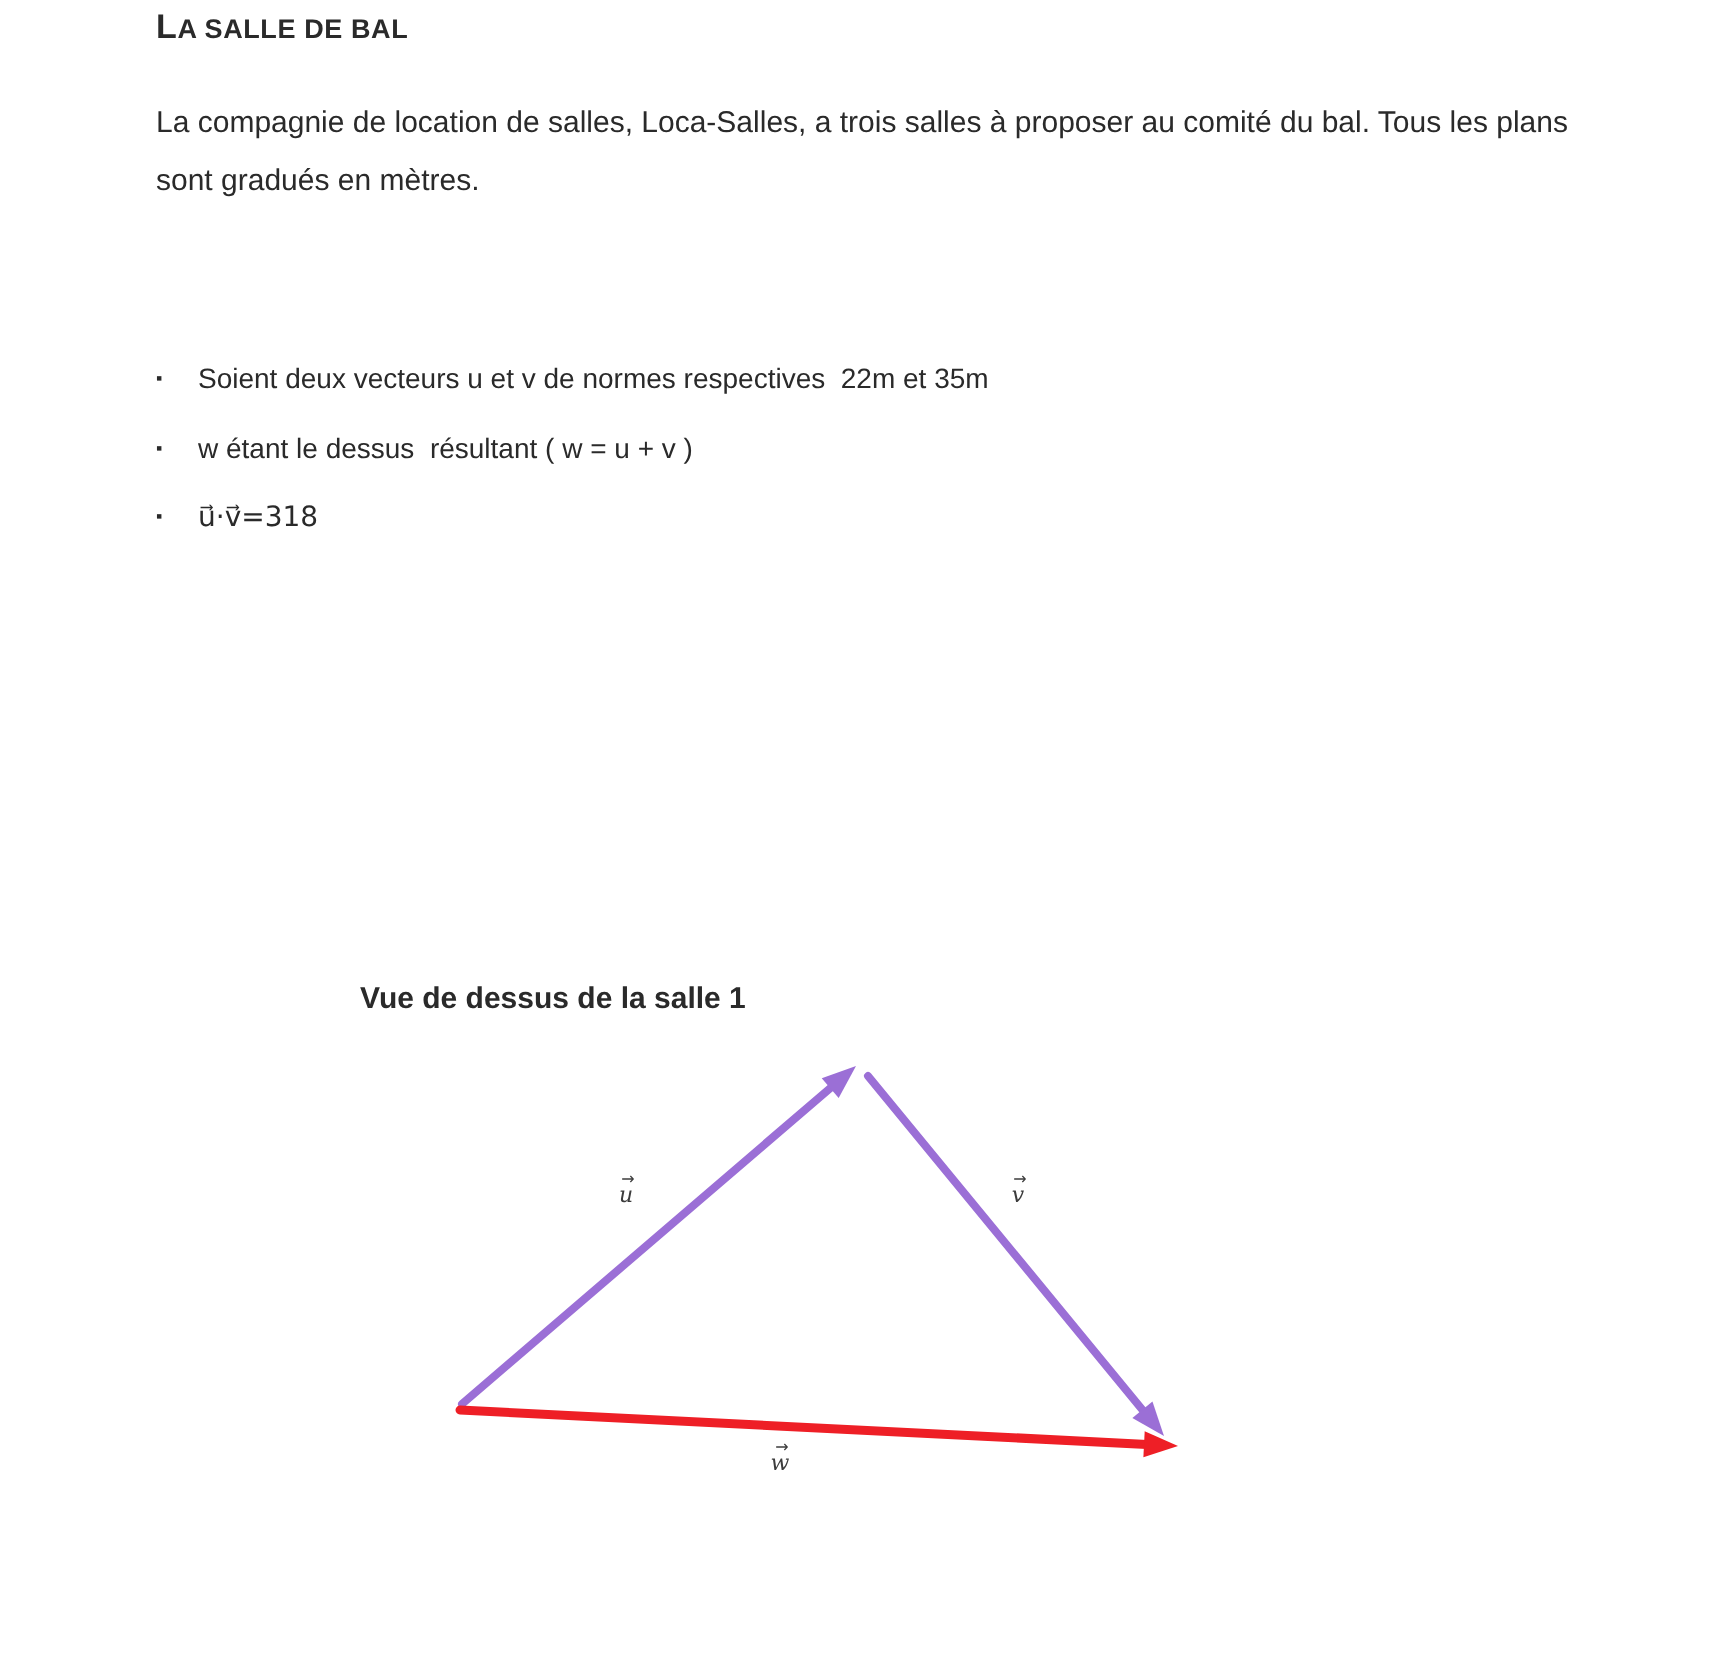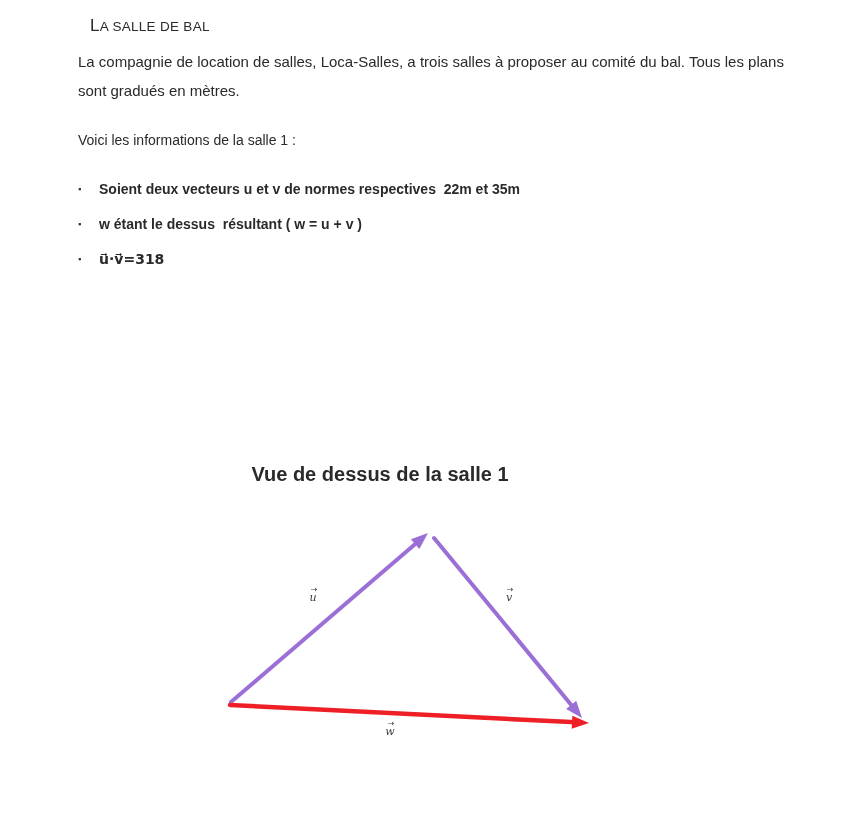--- a/index.html
+++ b/index.html
@@ -9,23 +9,23 @@
     height: 840px;
     background: #ffffff;
     font-family: "Liberation Sans", sans-serif;
     color: #2a2a2a;
     overflow: hidden;
   }
   .doc-title {
     position: absolute;
     left: 78px;
     top: 2px;
-    margin: 12px;
+    margin: 0;
     font-size: 13.5px;
-    font-weight: normal;
+    font-weight: bold;
     letter-spacing: 0.3px;
     text-transform: uppercase;
     line-height: 24px;
   }
   .doc-title::first-letter { font-size: 17px; }
   .intro {
     position: absolute;
     left: 78px;
     top: 48px;
     width: 712px;
@@ -57,30 +57,29 @@
     display: flex;
     align-items: baseline;
   }
   .bullet-marker {
     font-size: 9px;
     width: 21px;
     flex: 0 0 21px;
     position: relative;
     top: -2px;
   }
-  .li-text { white-space: pre-wrap; font-weight: bold; }
+  .li-text { white-space: pre-wrap; }
   .li-math { font-family: "DejaVu Sans", sans-serif; }
   .figure-title {
     position: absolute;
     left: 180px;
-    top: 464px;
+    top: 489px;
     width: 400px;
     margin: 0;
-    text-align: center;
-    font-size: 20px;
+    font-size: 15px;
     font-weight: bold;
     line-height: 21px;
   }
   #diagram {
     position: absolute;
     left: 0;
     top: 0;
     width: 855px;
     height: 840px;
   }
@@ -98,21 +97,20 @@
 </style>
 </head>
 <body>
 
 <div class="page">
 
   <h1 class="doc-title">La salle de bal</h1>
 
   <p class="intro">La compagnie de location de salles, Loca-Salles, a trois salles à proposer au comité du bal. Tous les plans sont gradués en mètres.</p>
 
-  <p class="section-heading">Voici les informations de la salle 1 :</p>
 
   <ul class="info-list">
     <li>
       <span class="bullet-marker">▪</span>
       <span class="li-text">Soient deux vecteurs u et v de normes respectives  22m et 35m</span>
     </li>
     <li>
       <span class="bullet-marker">▪</span>
       <span class="li-text">w étant le dessus  résultant ( w = u + v )</span>
     </li>

